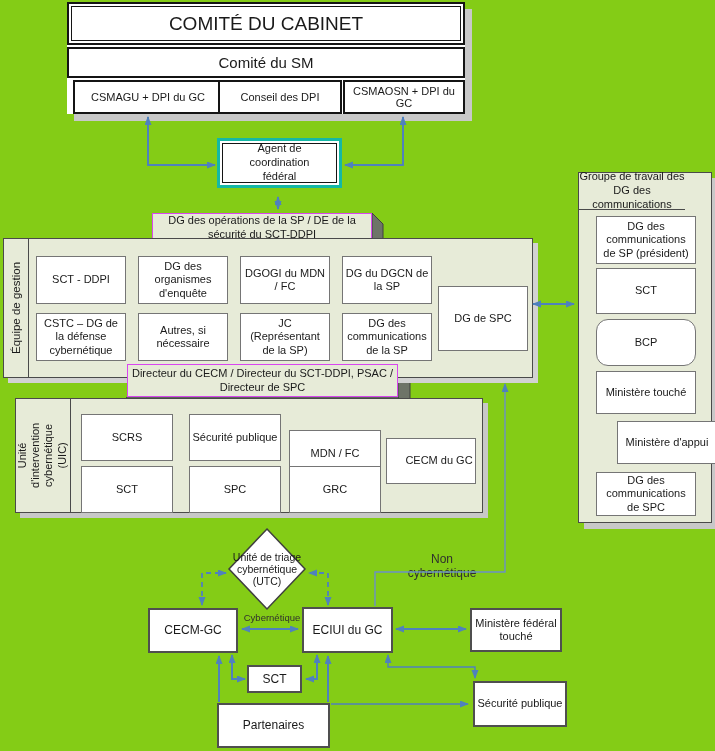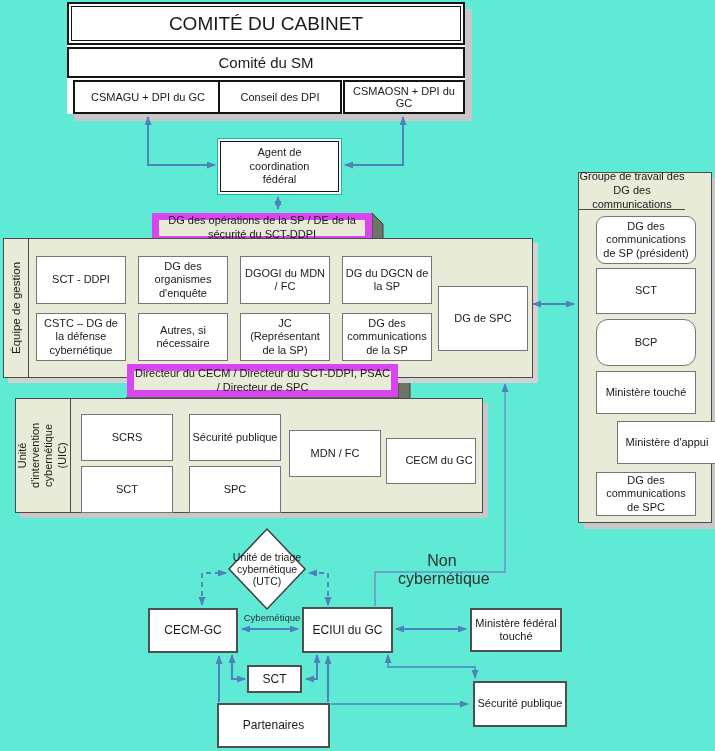--- a/index.html
+++ b/index.html
@@ -1,33 +1,33 @@
 <!DOCTYPE html>
 <html><head>
 <meta charset="utf-8">
 <style>
   html,body{margin:0;padding:0;background:#fff;}
-  #canvas{position:relative;width:715px;height:751px;background:#5eead4;overflow:hidden;
+  #canvas{position:relative;width:715px;height:751px;background:#84cc16;overflow:hidden;
           font-family:"Liberation Sans",sans-serif;color:#1a1a1a;}
   .abs{position:absolute;box-sizing:border-box;}
   .ctr{display:flex;align-items:center;justify-content:center;text-align:center;}
   
   .topwrap{left:67px;top:2px;width:398px;height:112px;box-shadow:7px 7px 0 #c8c8c8;background:#fff;}
   .tbox{background:#fff;border:2px solid #141414;}
   .dblin{position:absolute;inset:2px;border:1px solid #141414;display:flex;align-items:center;justify-content:center;text-align:center;}
   
   .gbox{background:#e7ebd8;border:1px solid #4a4a4a;}
   .wbox{background:#fff;border:1px solid #757575;font-size:11px;line-height:1.2;padding:1px 2px;}
   .vlabel>span{transform:rotate(-90deg);white-space:nowrap;}
   .vlabel.wrap>span{white-space:normal;width:106px;text-align:center;}
   
-  .band{background:#e7ebd8;border:7px solid #d946ef;font-size:11px;line-height:1.25;}
+  .band{background:#e7ebd8;border:1px solid #d946ef;font-size:11px;line-height:1.25;}
   
   .bbox{background:#fff;border:2px solid #4f4f4f;font-size:12px;line-height:1.2;padding:1px 2px;}
-  .lab{position:absolute;font-size:16px;color:#30302e;text-align:center;}
+  .lab{position:absolute;font-size:12px;color:#30302e;text-align:center;}
   svg.layer{position:absolute;left:0;top:0;pointer-events:none;}
 </style>
 </head>
 <body>
 
 <div id="canvas">
 
   <svg class="layer" width="715" height="751" style="z-index:1">
 
     <polygon points="152,243 372,243 383,254 142,254" fill="#80867a" stroke="#3f3f3f" stroke-width="1"></polygon>
@@ -42,21 +42,21 @@
   <div class="abs topwrap" style="z-index:2">
     <div class="abs tbox" style="left:0;top:0;width:398px;height:43px;">
       <div class="dblin" style="font-size:19px;">COMITÉ DU CABINET</div>
     </div>
     <div class="abs tbox ctr" style="left:0;top:45px;width:398px;height:31px;font-size:15px;">Comité du SM</div>
     <div class="abs tbox ctr" style="left:6px;top:78px;width:150px;height:34px;font-size:11px;">CSMAGU + DPI du GC</div>
     <div class="abs tbox ctr" style="left:151px;top:78px;width:124px;height:34px;font-size:11px;">Conseil des DPI</div>
     <div class="abs tbox ctr" style="left:276px;top:78px;width:122px;height:34px;font-size:11px;">CSMAOSN + DPI du GC</div>
   </div>
 
-  <div class="abs" style="left:217px;top:138px;width:125px;height:57px;background:#fff;border:1px solid #14b8a6;z-index:2">
+  <div class="abs" style="left:217px;top:138px;width:125px;height:50px;background:#fff;border:3px solid #14b8a6;z-index:2">
     <div class="dblin" style="font-size:11px;line-height:1.25;padding:0 14px;">Agent de coordination fédéral</div>
   </div>
 
   <div class="abs band ctr" style="left:152px;top:213px;width:220px;height:30px;z-index:2">DG des opérations de la SP / DE de la sécurité du SCT-DDPI</div>
 
   <div class="abs gbox" style="left:3px;top:238px;width:530px;height:140px;z-index:2;box-shadow:5px 5px 0 #d2d2d2;">
     <div class="abs vlabel ctr" style="left:0;top:0;width:25px;height:138px;border-right:1px solid #4a4a4a;font-size:11.5px;">
       <span>Équipe de gestion</span>
     </div>
     <div class="abs wbox ctr" style="left:32px;top:17px;width:90px;height:48px;">SCT - DDPI</div>
@@ -74,26 +74,27 @@
 
   <div class="abs gbox" style="left:15px;top:398px;width:468px;height:115px;z-index:2;box-shadow:5px 5px 0 #c8c8c8;">
     <div class="abs vlabel wrap ctr" style="left:0;top:0;width:55px;height:113px;border-right:1px solid #4a4a4a;font-size:11px;line-height:1.2;">
       <span>Unité d'intervention cybernétique (UIC)</span>
     </div>
     <div class="abs wbox ctr" style="left:65px;top:15px;width:92px;height:47px;">SCRS</div>
     <div class="abs wbox ctr" style="left:173px;top:15px;width:92px;height:47px;">Sécurité publique</div>
     <div class="abs wbox ctr" style="left:273px;top:5px;width:92px;height:47px;margin-top:26px;">MDN / FC</div>
     <div class="abs wbox ctr" style="left:65px;top:67px;width:92px;height:47px;">SCT</div>
     <div class="abs wbox ctr" style="left:173px;top:67px;width:92px;height:47px;">SPC</div>
+    <div class="abs wbox ctr" style="left:273px;top:67px;width:92px;height:47px;">GRC</div>
     <div class="abs wbox ctr" style="left:370px;top:39px;width:90px;height:46px;padding-left:18px;">CECM du GC</div>
   </div>
 
   <div class="abs gbox" style="left:578px;top:172px;width:134px;height:351px;z-index:2;box-shadow:6px 6px 0 #c8c8c8;">
     <div class="abs ctr" style="left:0;top:0;width:106px;height:37px;border-bottom:1px solid #4a4a4a;font-size:11px;line-height:1.25;">Groupe de travail des DG des communications</div>
-    <div class="abs wbox ctr" style="left:17px;top:43px;width:100px;height:48px;border-radius:9px;">DG des communications de SP (président)</div>
+    <div class="abs wbox ctr" style="left:17px;top:43px;width:100px;height:48px;">DG des communications de SP (président)</div>
     <div class="abs wbox ctr" style="left:17px;top:95px;width:100px;height:46px;">SCT</div>
     <div class="abs wbox ctr" style="left:17px;top:146px;width:100px;height:47px;border-radius:12px;">BCP</div>
     <div class="abs wbox ctr" style="left:17px;top:198px;width:100px;height:43px;">Ministère touché</div>
     <div class="abs wbox ctr" style="left:17px;top:248px;width:100px;height:43px;margin-left:21px;">Ministère d'appui</div>
     <div class="abs wbox ctr" style="left:17px;top:299px;width:100px;height:44px;">DG des communications de SPC</div>
   </div>
 
   <div class="abs ctr" style="left:227px;top:535px;width:80px;height:68px;font-size:10.5px;line-height:1.15;z-index:2">Unité de triage cybernétique (UTC)</div>
 
   <div class="abs bbox ctr" style="left:148px;top:608px;width:90px;height:45px;z-index:2">CECM-GC</div>

